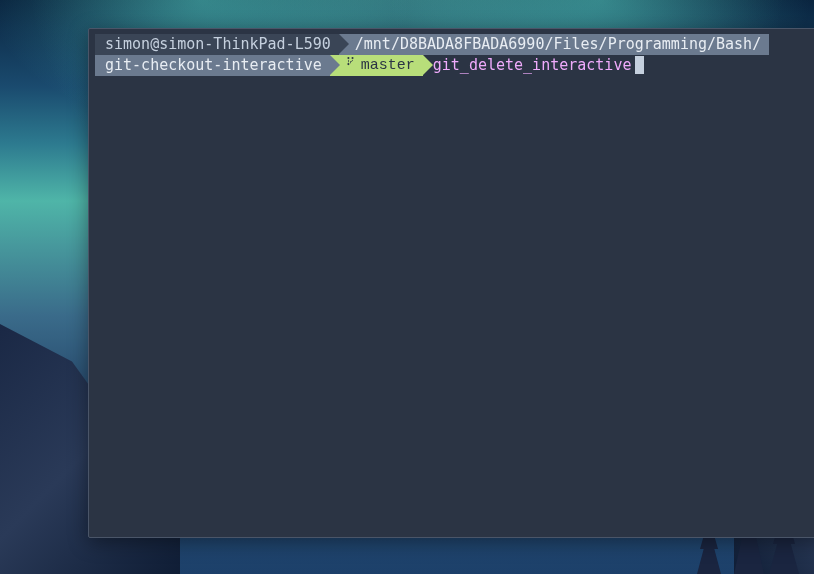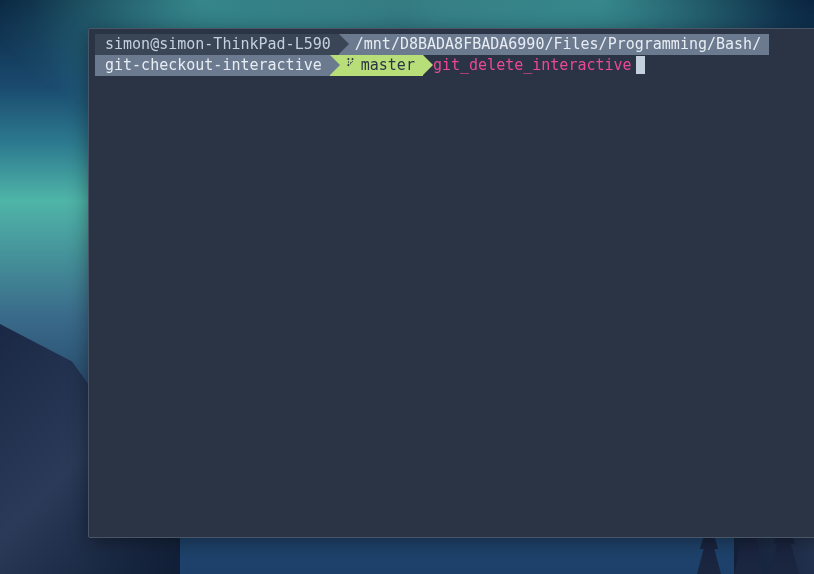--- a/index.html
+++ b/index.html
@@ -184,24 +184,25 @@
     .seg-path2 {
       background: #6b7a8f;
       color: #e8edf3;
       padding-left: 0;
       text-align: right;
     }
     
     .seg-branch {
       background: #b8de7a;
       color: #2b3444;
+      font-family: Liberation Mono, monospace;
     }
     
     .seg-cmd {
-      color: #ec4899;
+      color: #f0abfc;
       padding-left: 10px;
     }
     
     .arrow-right {
       display: inline-block;
       width: 0;
       height: 0;
       border-top: 10.5px solid transparent;
       border-bottom: 10.5px solid transparent;
       vertical-align: top;

